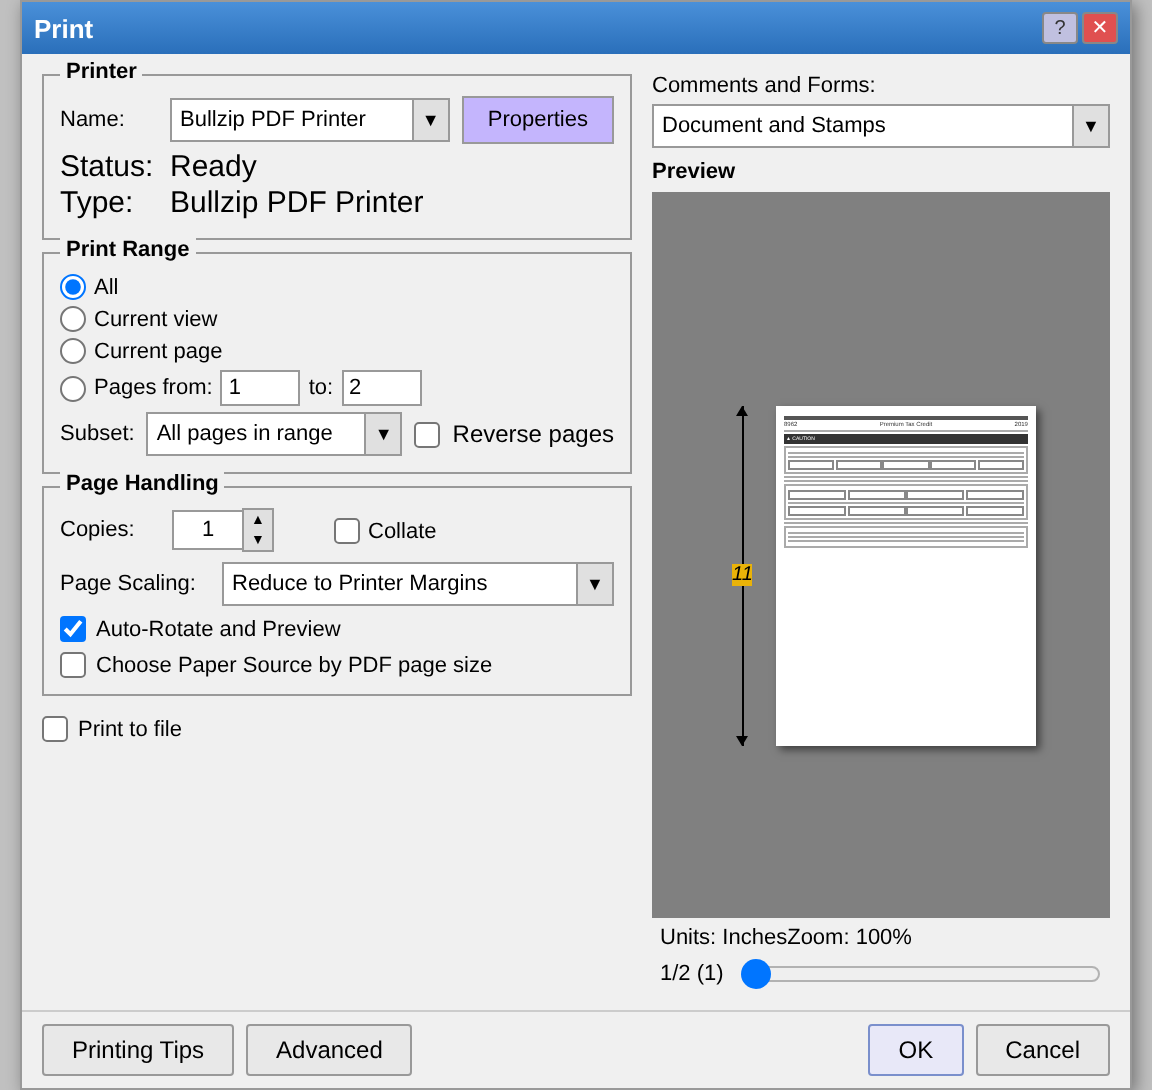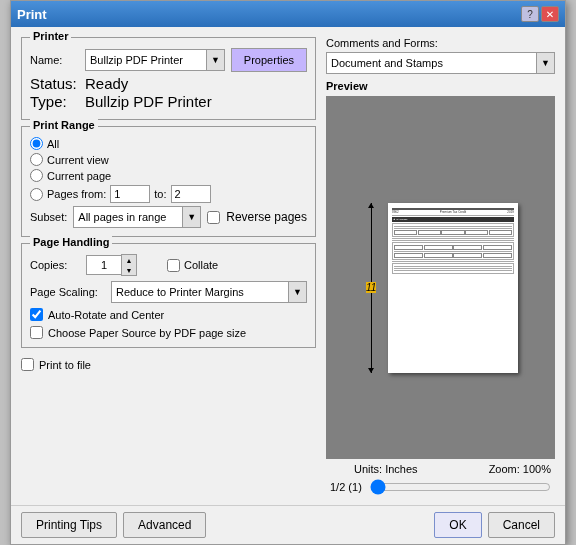--- a/index.html
+++ b/index.html
@@ -242,21 +242,21 @@
       height: 10px;
       background: #e0e0e0;
       cursor: pointer;
       display: flex;
       align-items: center;
       justify-content: center;
       font-size: 7px;
     }
     .collate-row {
       display: flex;
-      align-items: center;
+      align-items: flex-end;
       gap: 4px;
       font-size: 11px;
       padding-left: 14px;
     }
     .scaling-row {
       display: flex;
       align-items: center;
       gap: 6px;
     }
     .scaling-label { font-size: 11px; width: 75px; }
@@ -312,25 +312,24 @@
       height: 100%;
       overflow: hidden;
       font-size: 3px;
       line-height: 1.3;
       padding: 4px;
       color: #333;
     }
 
     .units-zoom-row {
       display: flex;
-      justify-content: space-between;
+      justify-content: flex-start;
       font-size: 11px;
       margin-top: 4px;
       padding: 0 4px;
-      margin-left: 24px;
     }
 
     .page-nav-row {
       display: flex;
       align-items: center;
       gap: 8px;
       margin-top: 4px;
       padding: 0 4px;
     }
     .page-nav-label {
@@ -515,21 +514,21 @@
               <span class="scaling-label">Page Scaling:</span>
               <div class="select-wrapper" style="width:160px;">
                 <select style="width:100%">
                   <option>Reduce to Printer Margins</option>
                 </select>
                 <div class="select-arrow">▼</div>
               </div>
             </div>
             <div class="checkbox-row">
               <input type="checkbox" checked="" style="">
-              <label>Auto-Rotate and Center</label>
+              <label>Auto-Rotate and Preview</label>
             </div>
             <div class="checkbox-row">
               <input type="checkbox" style="">
               <label>Choose Paper Source by PDF page size</label>
             </div>
           </div>
         </div>
 
         <div class="print-to-file-row">
           <input type="checkbox" style="">

